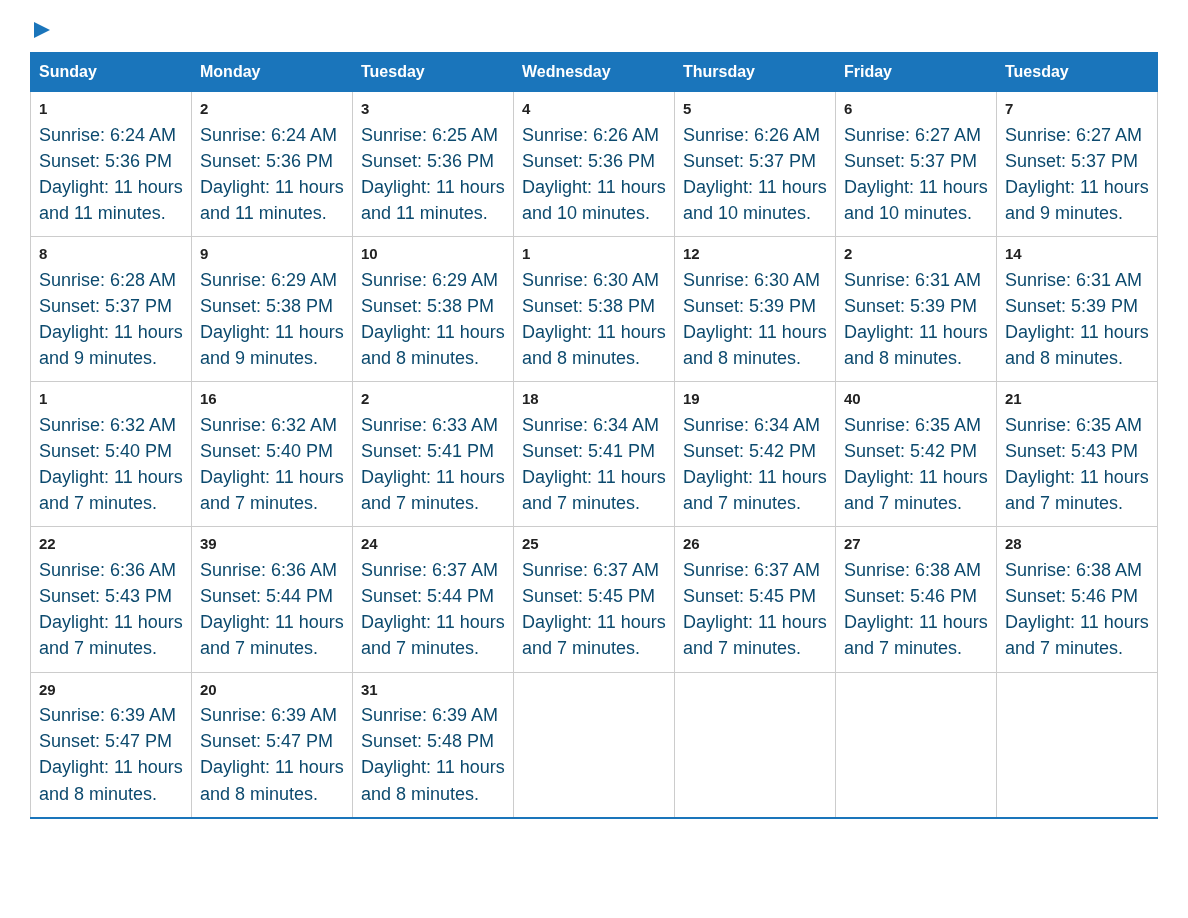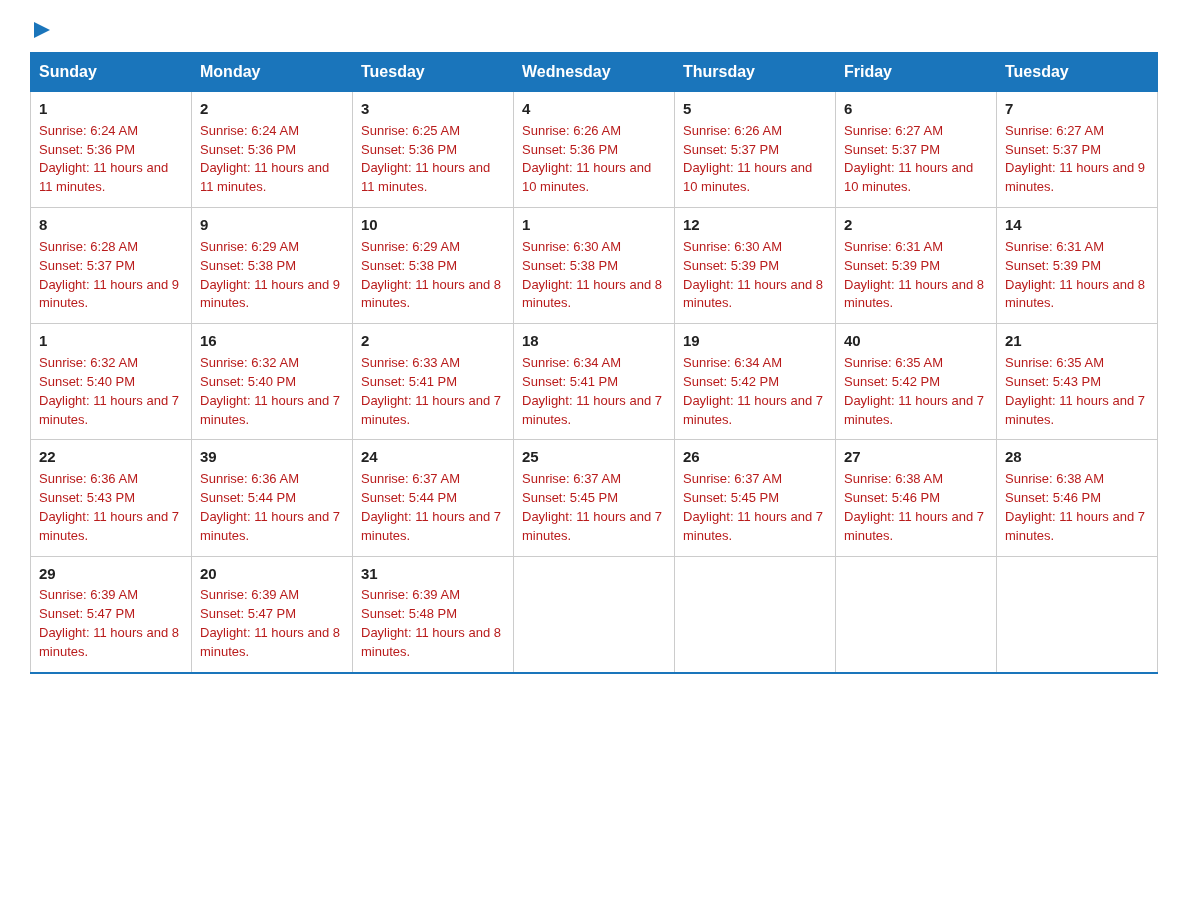--- a/index.html
+++ b/index.html
@@ -59,22 +59,22 @@
       min-height: 90px;
     }
     tbody tr td .day-num {
       font-size: 15px;
       font-weight: bold;
       color: #222;
       display: block;
       margin-bottom: 2px;
     }
     tbody tr td .day-info {
-      color: #b91c1c;
-      font-size: 13px;
+      color: #0c4a6e;
+      font-size: 18px;
     }
     tbody tr:last-child td {
       border-bottom: 2px solid #1a75bb;
       margin-top: 12px;
     }
     tbody tr td:first-child {
       border-left: 1px solid #ccc;
     }
     .empty-cell {
       background: #fff;

